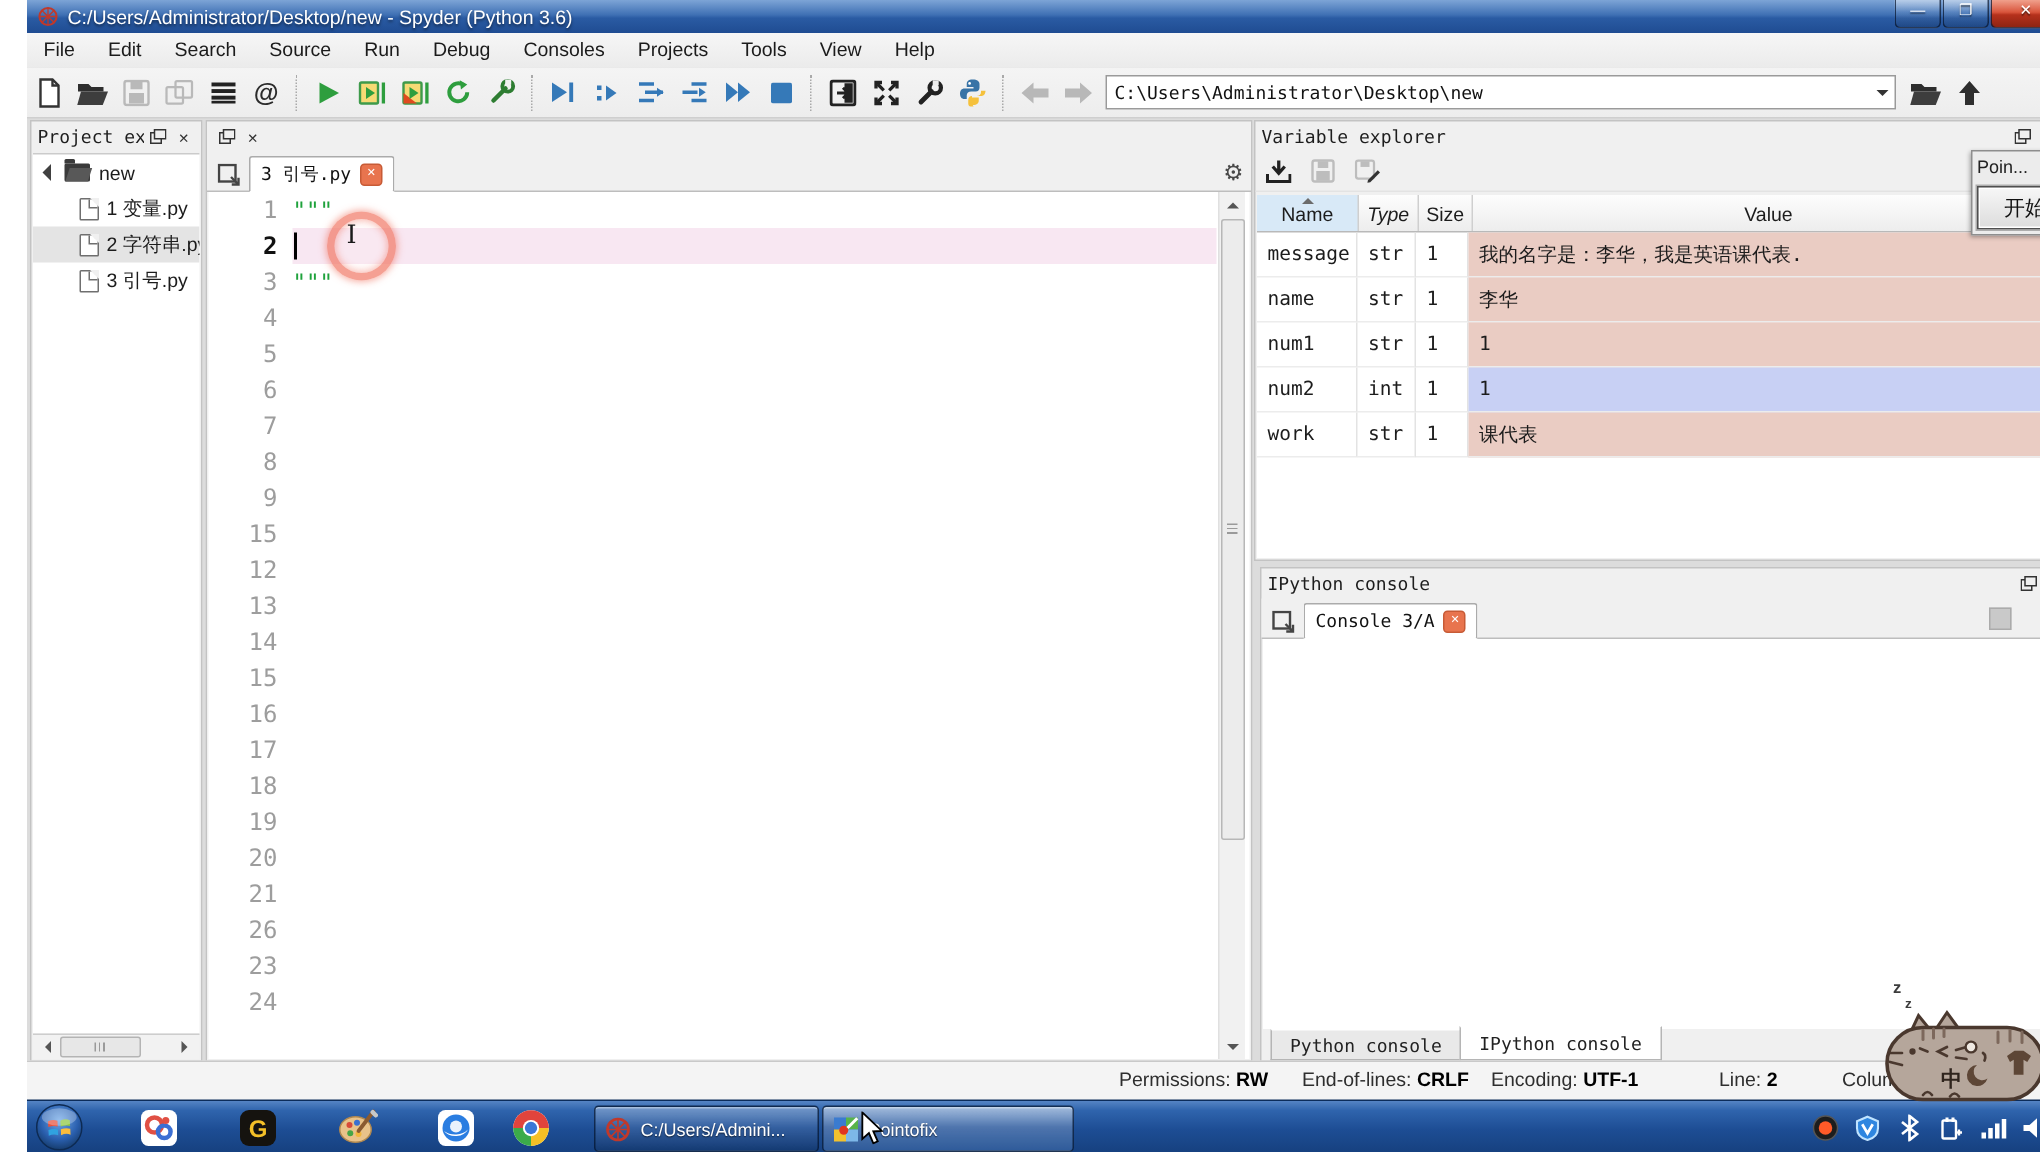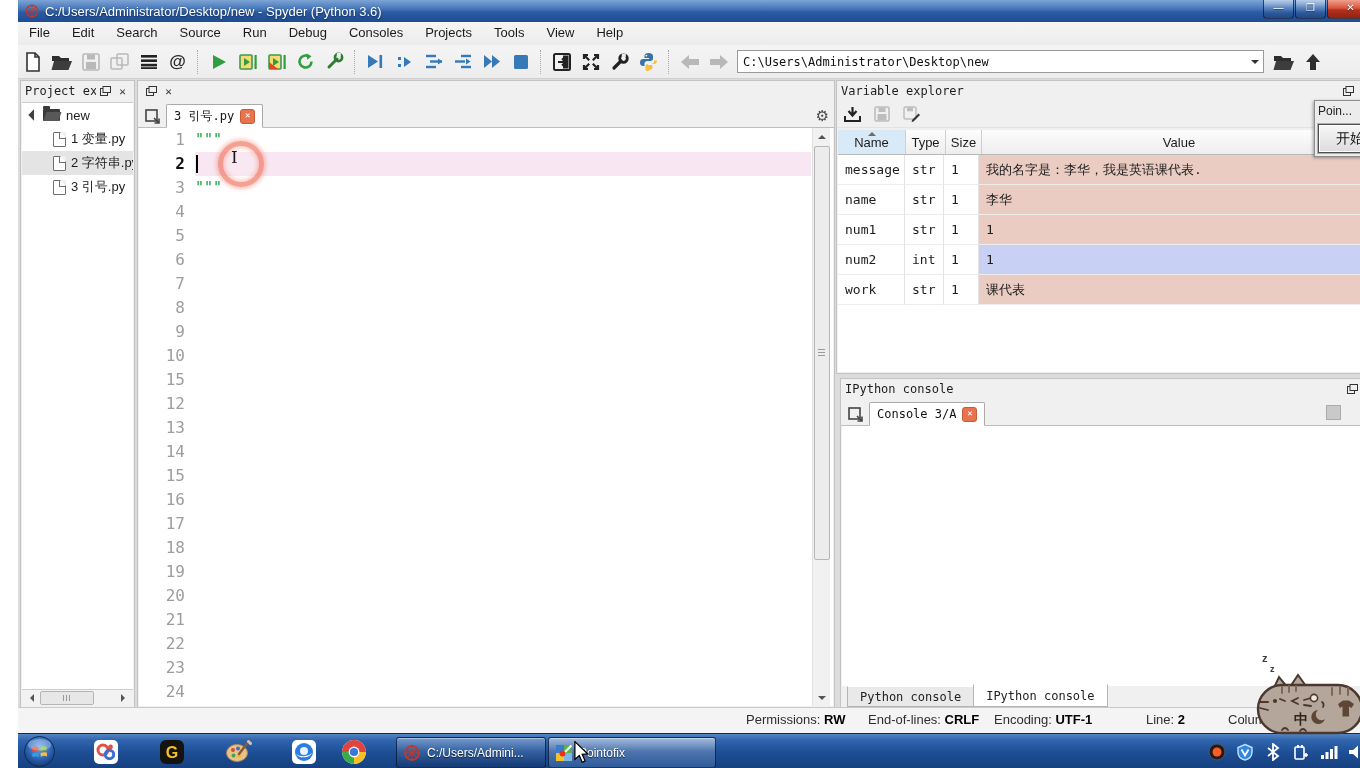--- a/index.html
+++ b/index.html
@@ -100,21 +100,21 @@
   .ve-hcell{display:flex;align-items:center;justify-content:center;border-right:1px solid #cfcfcf;color:#1c1c1c;position:relative;}
   .ve-hcell.sorted{background:#d8e9f7;}
   .ve-hcell.sorted:before{content:"";position:absolute;top:2px;left:50%;margin-left:-4px;border:4px solid transparent;border-bottom-color:#6b6b6b;border-top-width:0;}
   .ve-row{display:flex;height:30px;}
   .ve-cell{display:flex;align-items:center;padding-left:7px;border-right:1px solid #e3e3e3;border-bottom:1px solid #ececec;
     font-family:"DejaVu Sans Mono","Liberation Mono",monospace;color:#1c1c1c;overflow:hidden;white-space:nowrap;}
   .c-name{width:59px;flex:0 0 auto;}
   .c-type{width:31px;flex:0 0 auto;}
   .c-size{width:27px;flex:0 0 auto;}
   .c-value{flex:1;border-right:none;}
-  .hw-name{width:67px;flex:0 0 auto;} .hw-type{width:39px;flex:0 0 auto;} .hw-size{width:35px;flex:0 0 auto;} .hw-value{flex:1;border-right:none;}
+  .hw-name{width:67px;flex:0 0 auto;} .hw-type{width:39px;flex:0 0 auto;font-style:italic;} .hw-size{width:35px;flex:0 0 auto;} .hw-value{flex:1;border-right:none;}
 
   #console{left:822px;top:378px;width:540px;height:328px;border:1px solid #c3c3c3;}
   .console-body{position:absolute;left:1px;right:1px;top:47px;bottom:21px;background:#fff;}
   .stop-sq{position:absolute;right:40px;bottom:5px;width:13px;height:13px;background:#c9c9c9;border:1px solid #ababab;}
   .south-tabs{position:absolute;left:6px;bottom:0;height:21px;display:flex;align-items:flex-end;}
   .south-tab{height:19px;background:#e9e9e9;border:1px solid #b5b5b5;border-top:1px solid #fff;display:flex;align-items:center;
     padding:0 12px;font-family:"DejaVu Sans Mono","Liberation Mono",monospace;font-size:12px;color:#222;margin-right:-1px;}
   .south-tab.active{background:#fff;height:21px;border-top-color:#fff;}
   .cscroll{position:absolute;top:48px;right:2px;width:15px;bottom:22px;background:#f3f3f3;}
   .cs-thumb{position:absolute;left:1px;width:13px;top:158px;height:76px;background:#4c4c4c;border-radius:6px;}
@@ -475,24 +475,20 @@
           </div>
           <div class="code-row">
             <span class="ln">8</span>
             <span class="code"></span>
           </div>
           <div class="code-row">
             <span class="ln">9</span>
             <span class="code"></span>
           </div>
           <div class="code-row">
-            <span class="ln">10</span>
-            <span class="code"></span>
-          </div>
-          <div class="code-row">
             <span class="ln">15</span>
             <span class="code"></span>
           </div>
           <div class="code-row">
             <span class="ln">12</span>
             <span class="code"></span>
           </div>
           <div class="code-row">
             <span class="ln">13</span>
             <span class="code"></span>
@@ -523,21 +519,21 @@
           </div>
           <div class="code-row">
             <span class="ln">20</span>
             <span class="code"></span>
           </div>
           <div class="code-row">
             <span class="ln">21</span>
             <span class="code"></span>
           </div>
           <div class="code-row">
-            <span class="ln">22</span>
+            <span class="ln">26</span>
             <span class="code"></span>
           </div>
           <div class="code-row">
             <span class="ln">23</span>
             <span class="code"></span>
           </div>
           <div class="code-row">
             <span class="ln">24</span>
             <span class="code"></span>
           </div>

